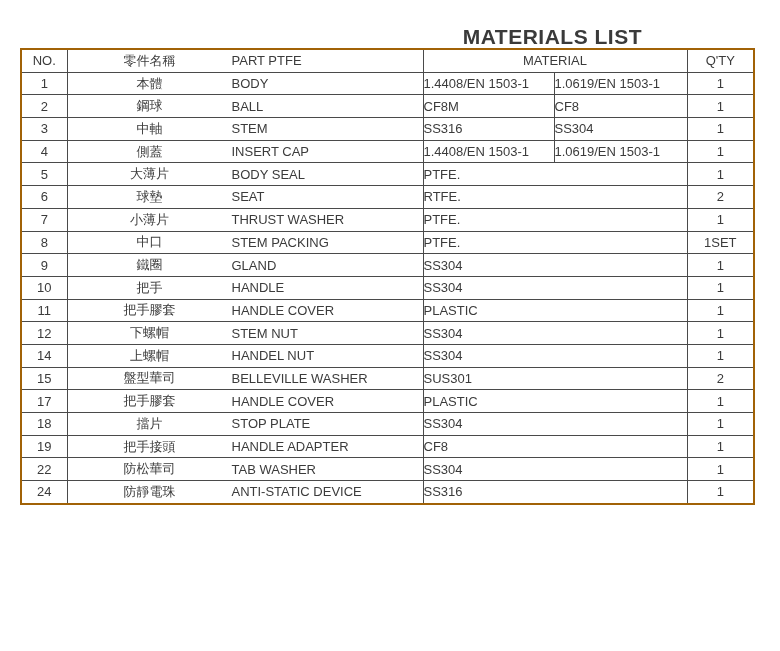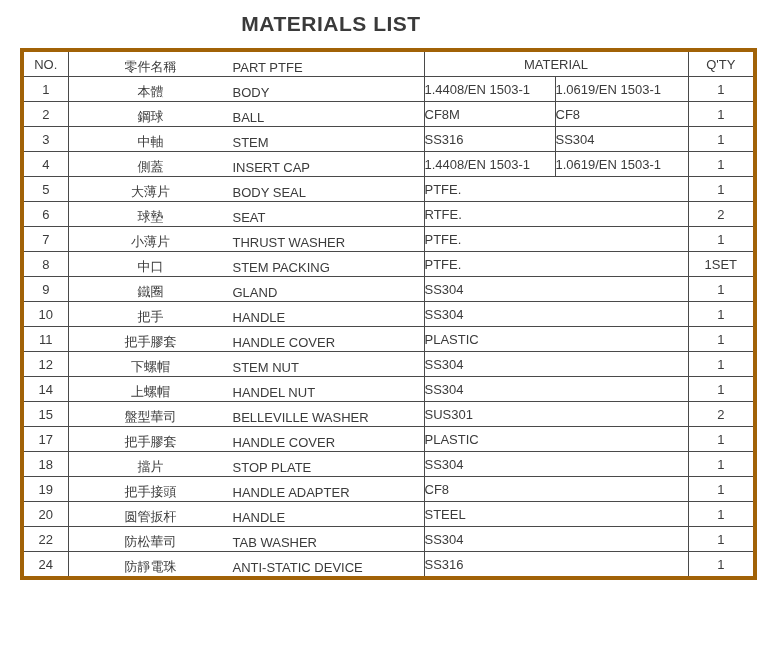--- a/index.html
+++ b/index.html
@@ -10,54 +10,53 @@
   body {
     width: 780px;
     height: 651px;
     position: relative;
     font-family: "Liberation Sans", sans-serif;
     color: #3b3b3b;
     overflow: hidden;
   }
   .title {
     position: absolute;
-    top: 12px;
+    top: 25px;
     left: 20px;
     width: 622px;
-    text-align: center;
+    text-align: right;
     font-size: 21px;
     font-weight: 600;
     letter-spacing: 0.5px;
     color: #3a3a3a;
   }
   table.materials {
     position: absolute;
     top: 48px;
     left: 20px;
     width: 733px;
     border-collapse: collapse;
     table-layout: fixed;
-    border: 4px solid #a16207;
+    border: 2px solid #a16207;
     font-size: 13px;
     color: #3b3b3b;
   }
   table.materials td, table.materials th {
     border: 1px solid #4a4a4a;
     height: 21.7px;
     padding: 0;
     font-weight: normal;
     white-space: nowrap;
     overflow: hidden;
   }
   td.c-no, th.c-no { text-align: center; }
   td.c-qty, th.c-qty { text-align: center; }
   .namecell {
     display: flex;
     align-items: center;
-    margin-top: 6px;
   }
   .namecell .cn {
     display: inline-block;
     width: 164px;
     text-align: center;
     flex: 0 0 164px;
   }
   .namecell .en {
     flex: 1;
     text-align: left;
@@ -278,31 +277,20 @@
         <td class="">
           <div class="namecell">
             <span class="cn">把手接頭</span>
             <span class="en">HANDLE ADAPTER</span>
           </div>
         </td>
         <td class="c-matfull" colspan="2">CF8</td>
         <td class="c-qty">1</td>
       </tr>
       <tr>
-        <td class="c-no">20</td>
-        <td class="">
-          <div class="namecell">
-            <span class="cn">圆管扳杆</span>
-            <span class="en">HANDLE</span>
-          </div>
-        </td>
-        <td class="c-matfull" colspan="2">STEEL</td>
-        <td class="c-qty">1</td>
-      </tr>
-      <tr>
         <td class="c-no">22</td>
         <td class="">
           <div class="namecell">
             <span class="cn">防松華司</span>
             <span class="en">TAB WASHER</span>
           </div>
         </td>
         <td class="c-matfull" colspan="2">SS304</td>
         <td class="c-qty">1</td>
       </tr>

